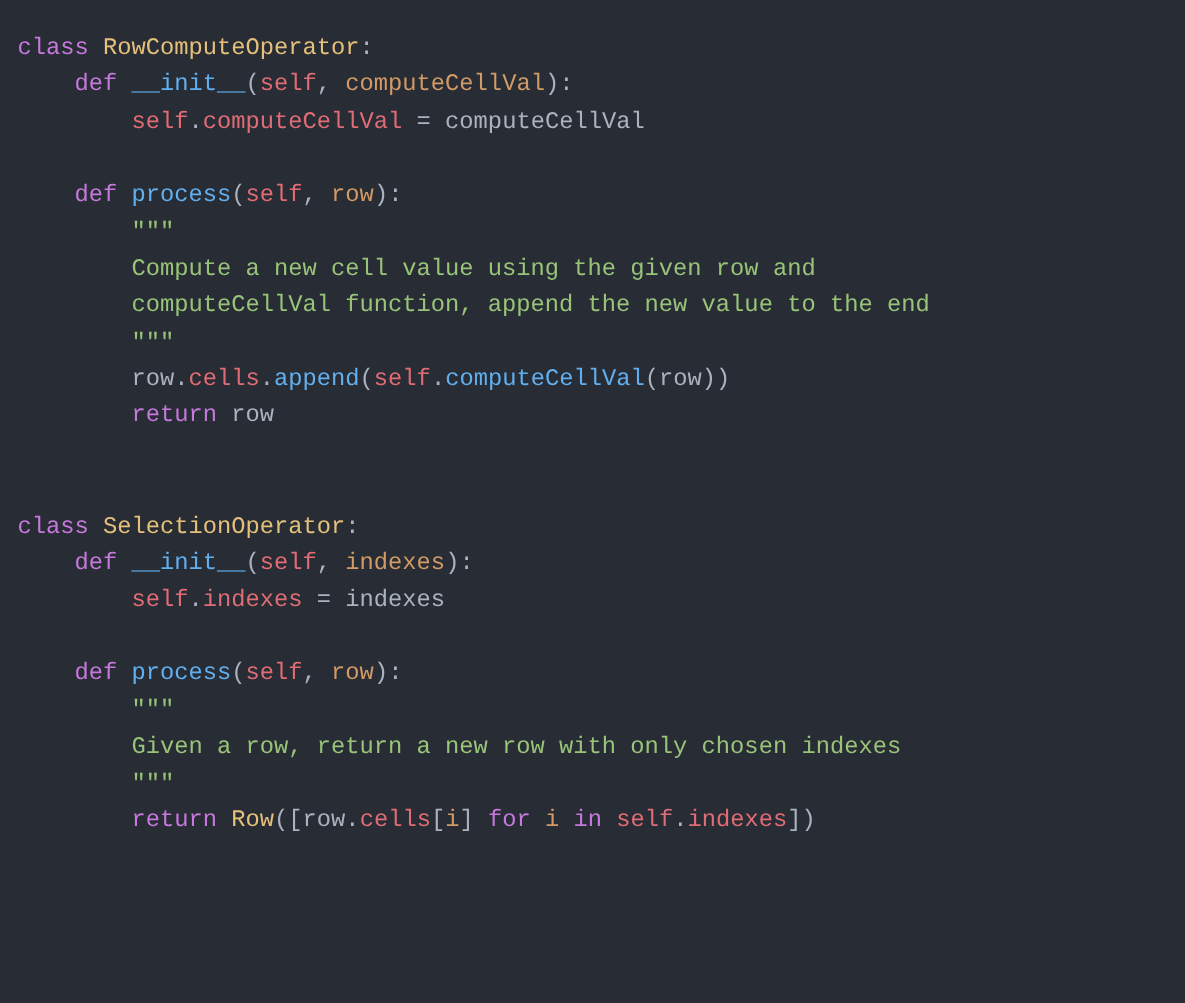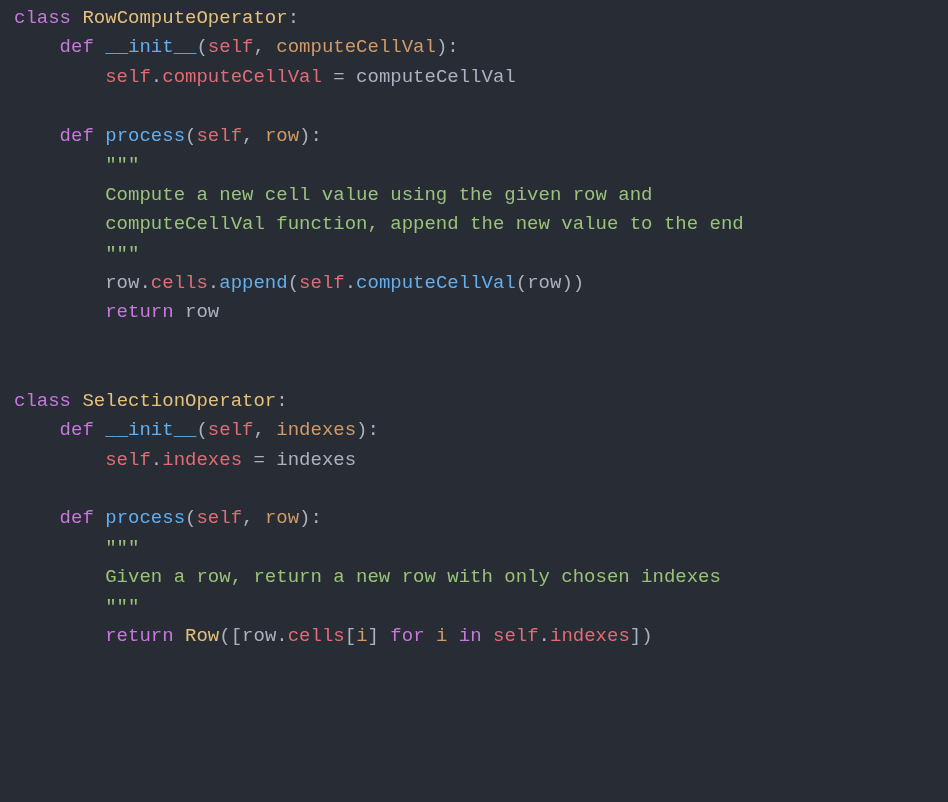--- a/index.html
+++ b/index.html
@@ -5,21 +5,21 @@
   html, body {
     margin: 0;
     padding: 0;
     background: #282c34;
     width: 948px;
     height: 802px;
     overflow: hidden;
   }
   pre.code {
     margin: 0;
-    padding: 4px 14px;
+    padding: 24px 14px;
     font-family: "SF Mono", "Menlo", "Consolas", "Liberation Mono", monospace;
     font-size: 19px;
     line-height: 1.55;
     color: #abb2bf;
     white-space: pre;
     background: #282c34;
   }
   .tok-keyword { color: #c678dd; }   
   .tok-classname { color: #e5c07b; } 
   .tok-funcname { color: #61afef; }  

